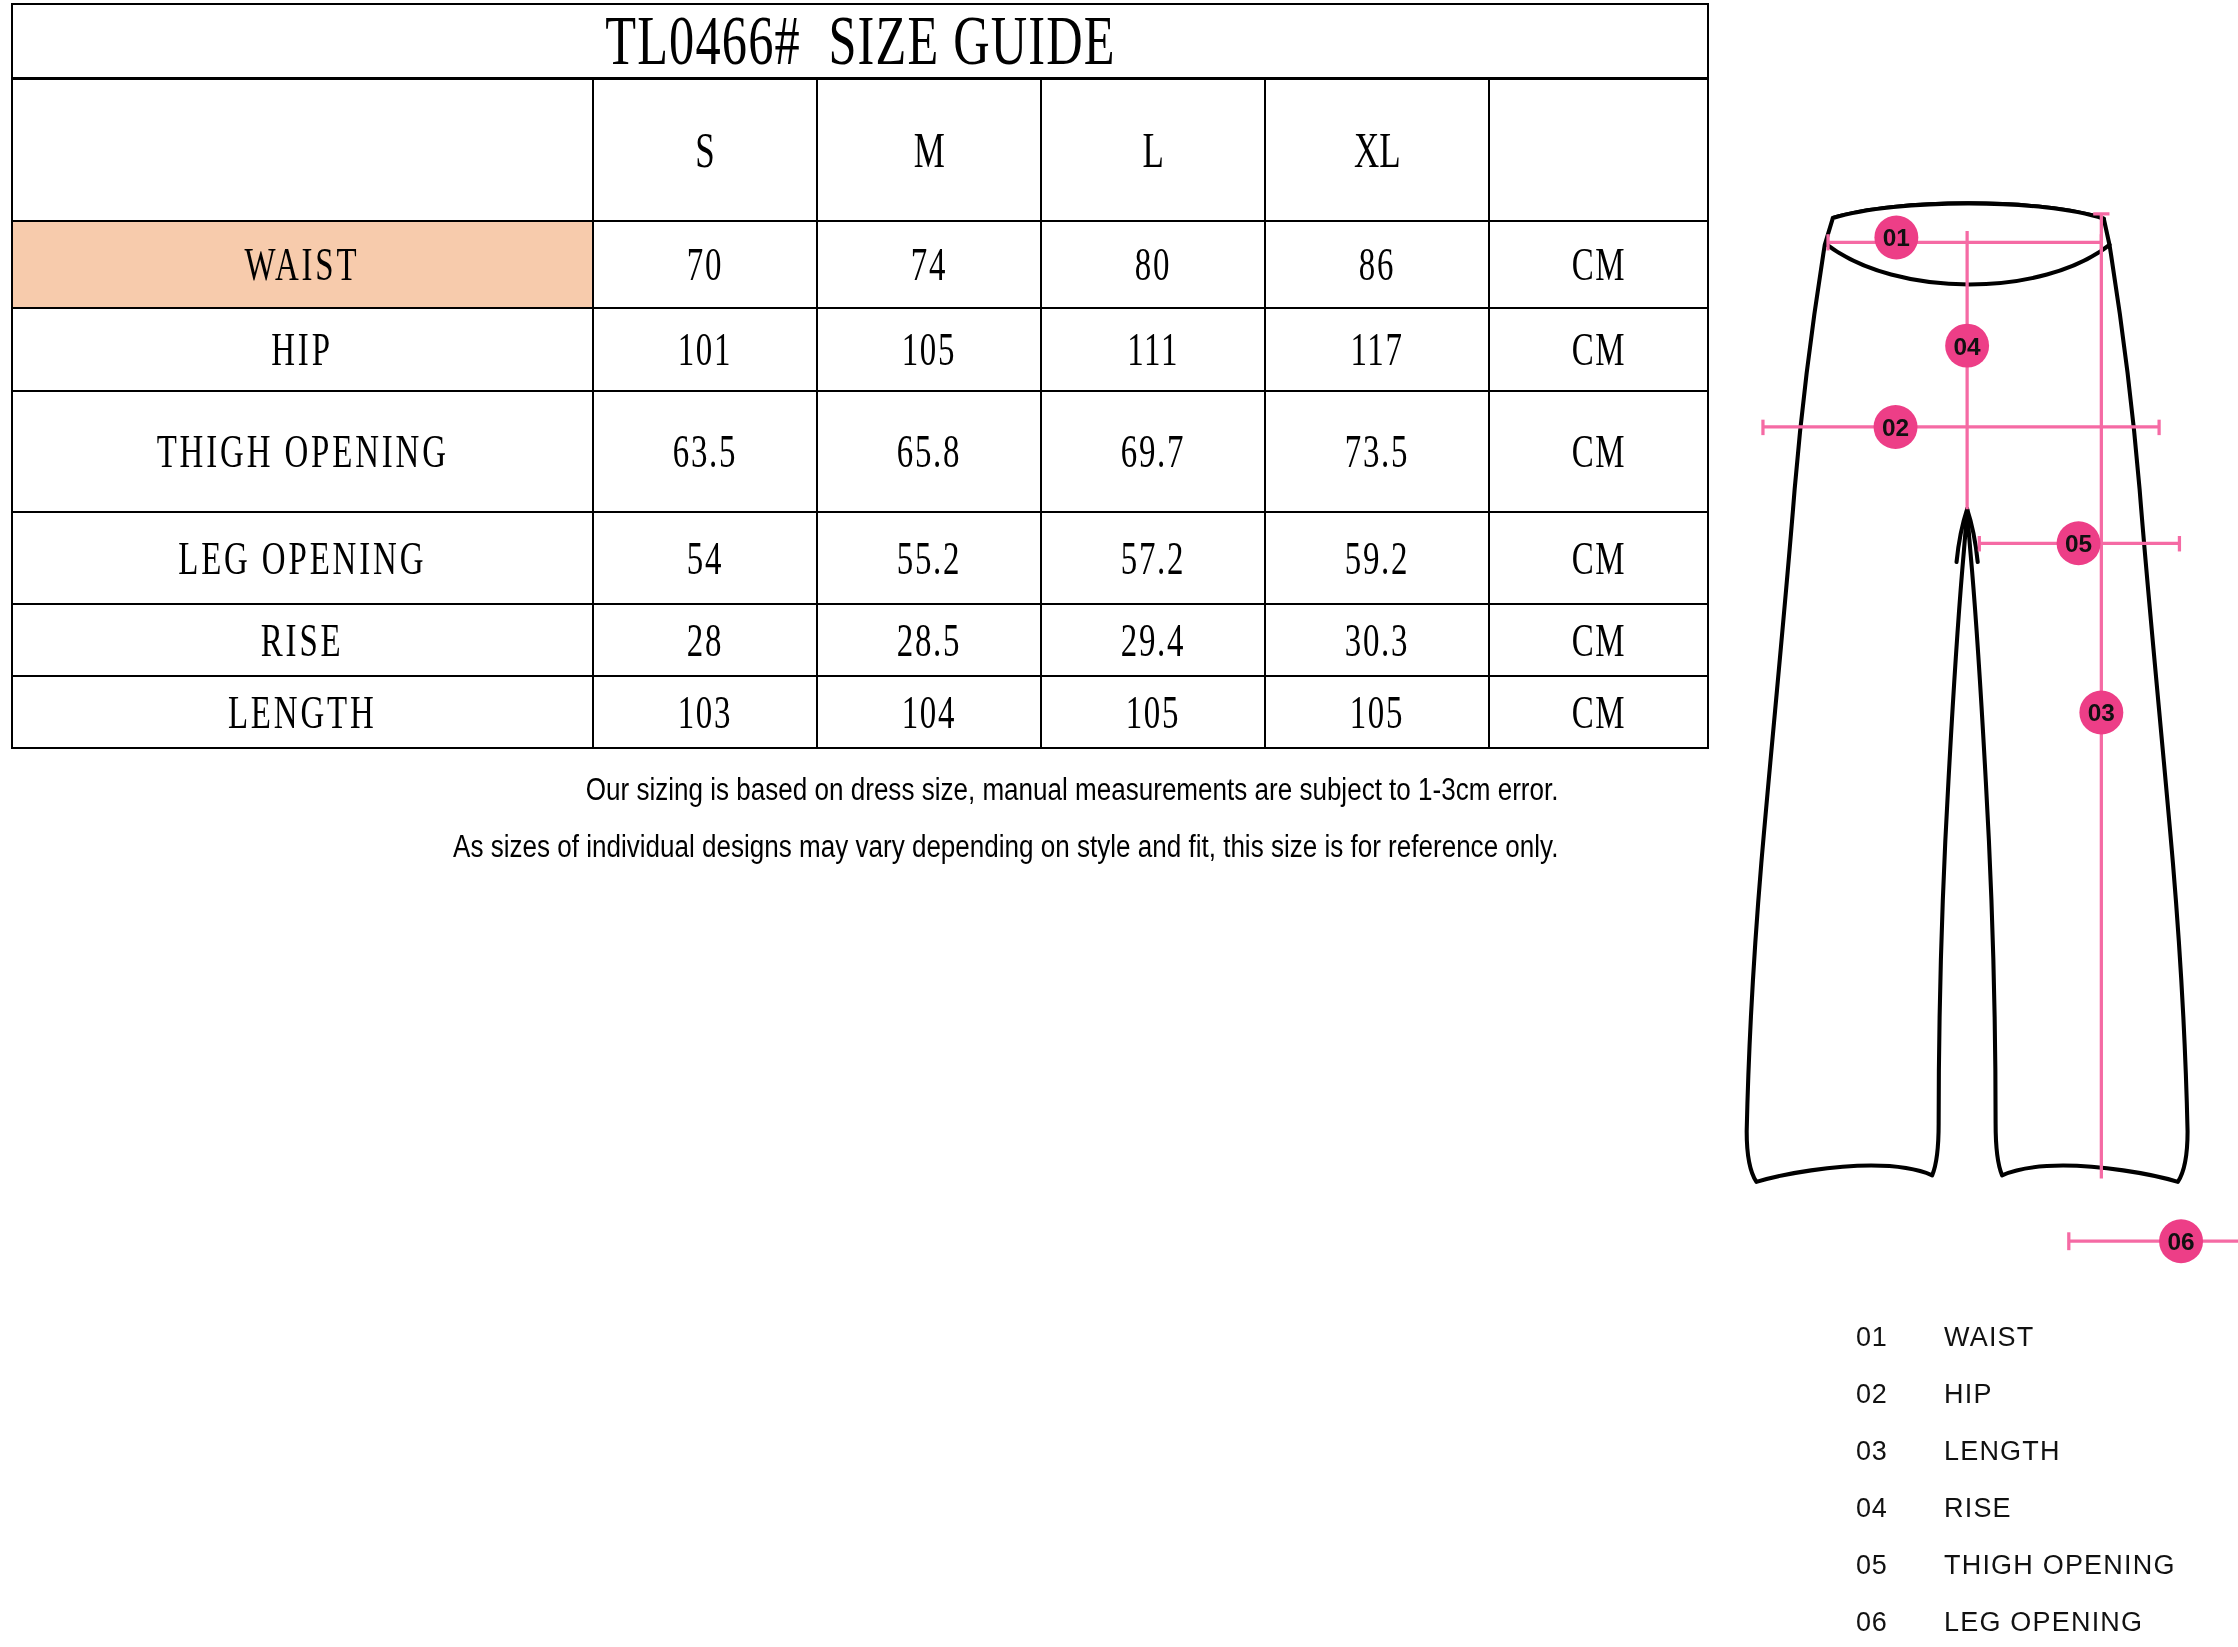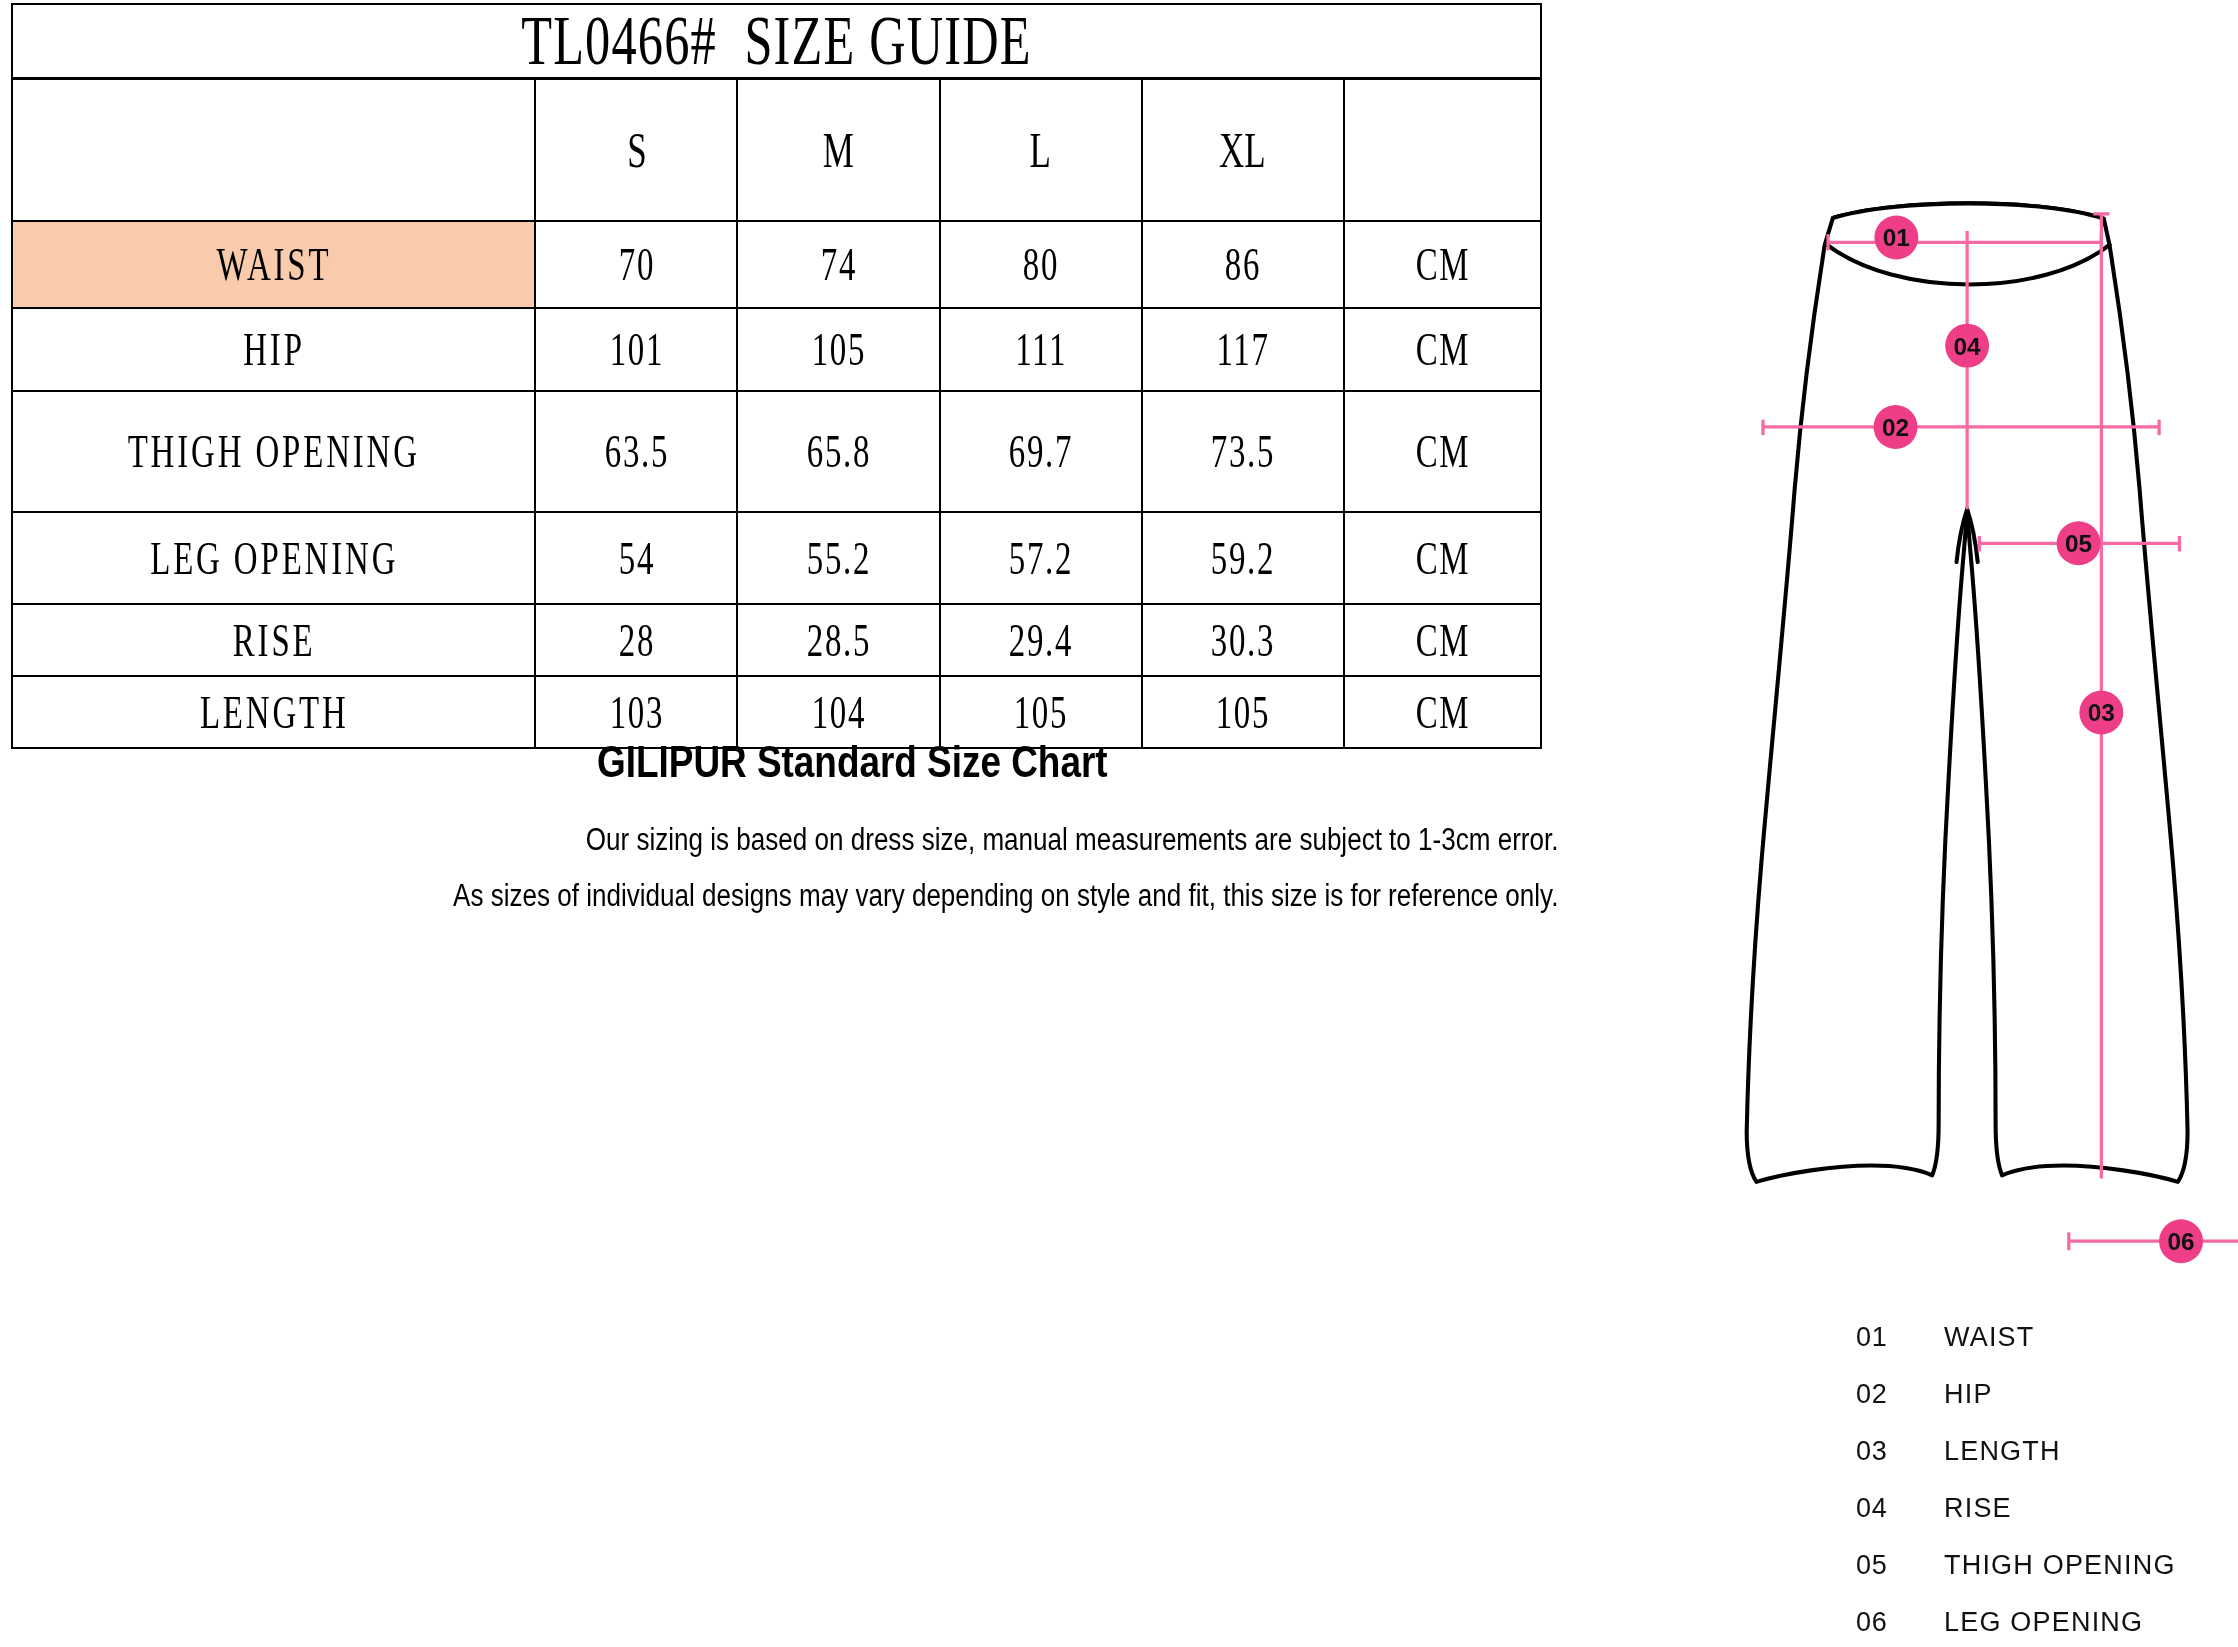--- a/index.html
+++ b/index.html
@@ -26,21 +26,21 @@
   
   .table-wrap {
     position: absolute;
     left: 11.4px;
     top: 3.3px;
     width: 1682px;
   }
 
   table.size-table {
     border-collapse: collapse;
-    width: 1531px;
+    width: 1698px;
     table-layout: fixed;
     padding-left: 43px;
   }
   table.size-table td {
     border: 2.4px solid #000000;
     text-align: center;
     vertical-align: middle;
     font-family: "Liberation Serif", serif;
     color: #000000;
     padding: 0;
@@ -259,23 +259,20 @@
           <td><span class="num-text">104</span></td>
           <td><span class="num-text">105</span></td>
           <td><span class="num-text">105</span></td>
           <td><span class="num-text">CM</span></td>
         </tr>
       </tbody>
     </table>
   </div>
 
   <div class="footer">
-    <div>
-      <span class="footer-title">GILIPUR Standard Size Chart</span>
-    </div>
     <div class="footer-lines">
       <span class="footer-line">Our sizing is based on dress size, manual measurements are subject to 1-3cm error.</span>
       <span class="footer-line">As sizes of individual designs may vary depending on style and fit, this size is for reference only.</span>
     </div>
   </div>
 
   <div class="illus">
     <svg width="545" height="1303" viewBox="0 0 670 1600" xmlns="http://www.w3.org/2000/svg">
 
       <g fill="#ffffff" stroke="#000000" stroke-width="5" stroke-linejoin="round" stroke-linecap="round">

